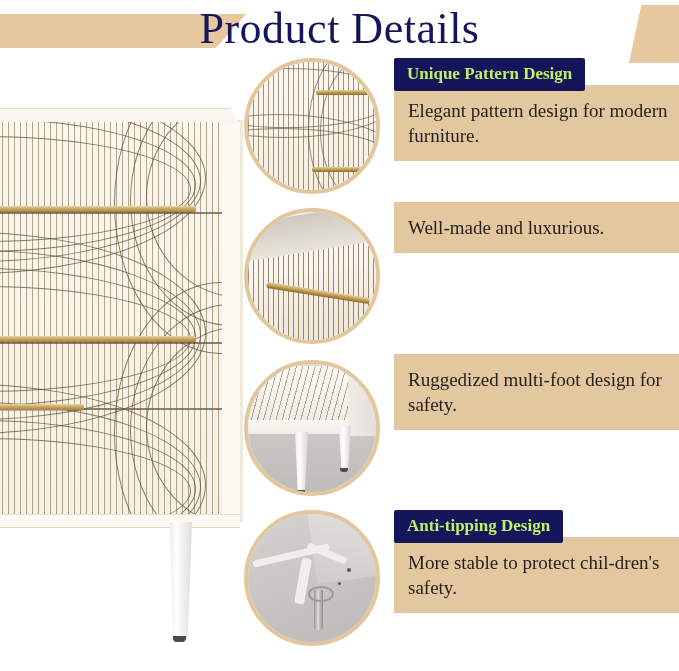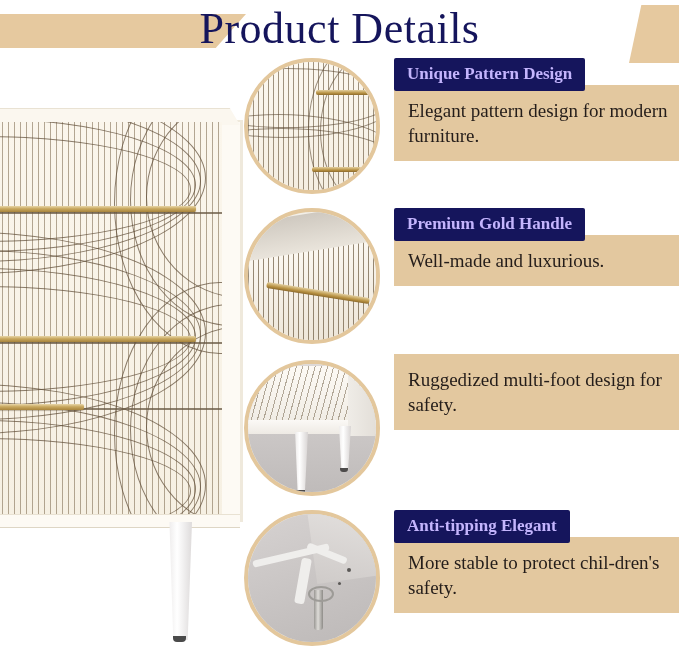--- a/index.html
+++ b/index.html
@@ -154,21 +154,21 @@
   }
   .f-text {
     position: absolute;
     left: 150px; top: 0;
     width: 285px;
   }
   .f-banner {
     position: relative;
     display: inline-block;
     background: #15155c;
-    color: #c4b5fd;
+    color: #bef264;
     font-size: 17px;
     font-weight: bold;
     line-height: 28px;
     padding: 2px 13px 3px 13px;
     border-radius: 2px;
     white-space: nowrap;
     z-index: 4;
   }
   .f-desc {
     position: relative;
@@ -317,21 +317,20 @@
     <div class="f-circle">
       <div class="c-drawer-open" style="left:-10px; top:0; width:160px; height:46px; transform:skewY(-9deg); background:linear-gradient(180deg,#cfc9c0 0%,#efeae1 100%);"></div>
       <div style="position:absolute; left:-10px; top:38px; width:160px; height:100px; transform:skewY(-9deg);
                   background: repeating-linear-gradient(90deg,
                     rgba(108,90,64,0.7) 0px, rgba(108,90,64,0.7) 1px,
                     rgba(255,255,255,0) 1px, rgba(255,255,255,0) 5px),
                     linear-gradient(180deg,#fbf7f0 0%, #ece4d6 100%);"></div>
       <div class="c-handle" style="left:18px; top:78px; width:104px; height:6px; transform:rotate(9deg);"></div>
     </div>
     <div class="f-text">
-      <div class="f-banner">Premium Gold Handle</div>
       <div class="f-desc">Well-made and luxurious.</div>
     </div>
   </div>
 
   <div class="feature" style="top:360px;">
     <div class="f-circle">
       <div class="c-floor" style="height:62%; bottom:0;"></div>
       <div style="position:absolute; left:0; right:0; top:0; height:40%; background:#dcd8d7;"></div>
       <div class="c-cab" style="left:-14px; top:2px; width:128px; height:58px;
                   background: repeating-linear-gradient(105deg,
@@ -361,18 +360,18 @@
       <div class="c-strap" style="left:4px; top:38px; width:78px; height:7px; transform:rotate(-13deg);"></div>
       <div class="c-strap" style="left:50px; top:44px; width:10px; height:46px; transform:rotate(10deg);"></div>
       <div class="c-strap" style="left:58px; top:36px; width:42px; height:7px; transform:rotate(22deg);"></div>
       <div class="c-screw" style="left:66px; top:76px;"></div>
       <div style="position:absolute; left:60px; top:72px; width:22px; height:12px;
                   border:2px solid #9d9b97; border-radius:50%; background:transparent;"></div>
       <div style="position:absolute; left:99px; top:54px; width:4px; height:4px; background:#5a5856; border-radius:50%;"></div>
       <div style="position:absolute; left:90px; top:68px; width:3px; height:3px; background:#5a5856; border-radius:50%;"></div>
     </div>
     <div class="f-text">
-      <div class="f-banner">Anti-tipping Elegant</div>
+      <div class="f-banner">Anti-tipping Design</div>
       <div class="f-desc wide">More stable to protect chil-dren's safety.</div>
     </div>
   </div>
 
 </div>
 
 </body></html>

